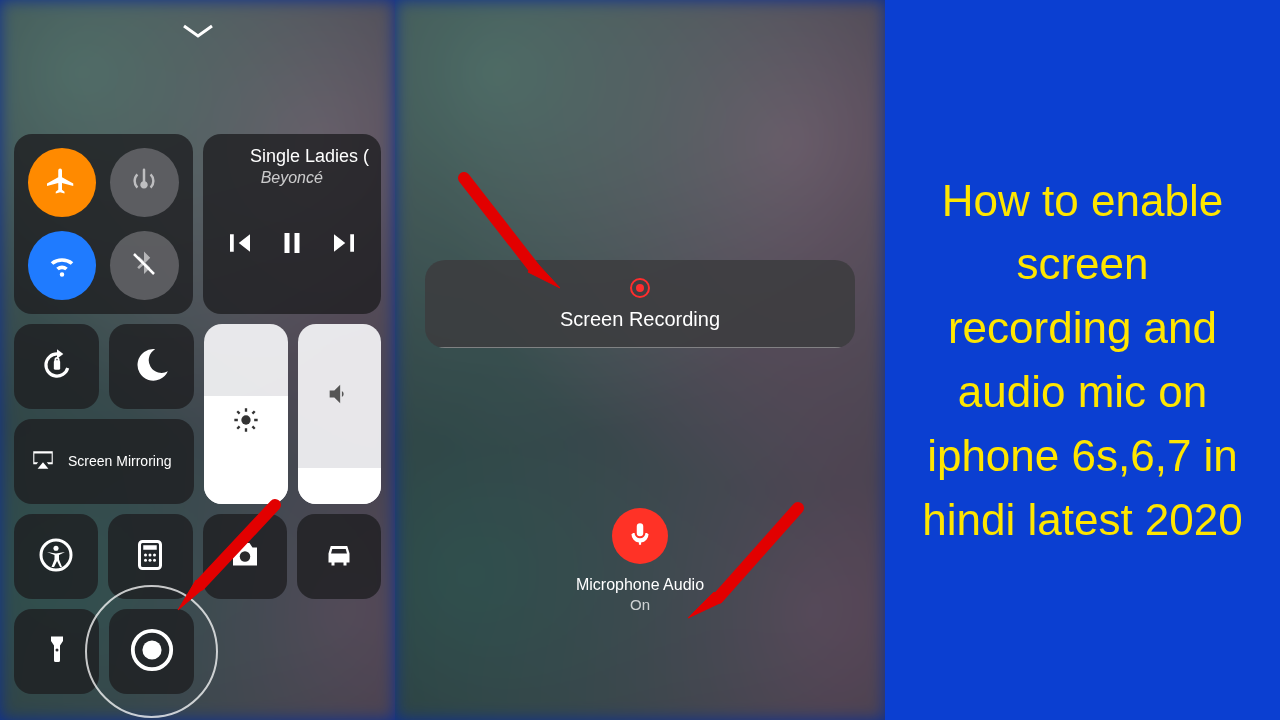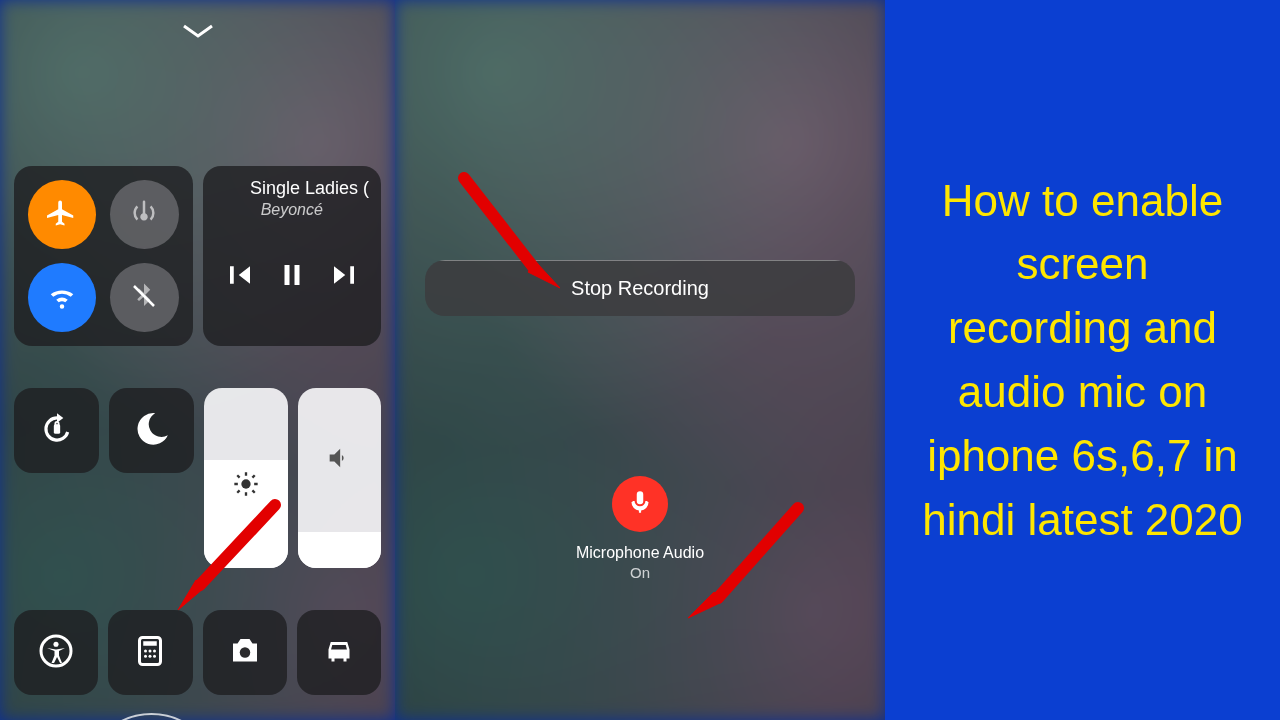--- a/index.html
+++ b/index.html
@@ -22,21 +22,21 @@
   filter:blur(8px);
 }
 .dim { position:absolute; inset:0; background:rgba(20,20,25,.35); }
 
 
 .cc { position:absolute; inset:0; padding:14px 14px 0 14px; display:flex; flex-direction:column; }
 .caret { align-self:center; margin-top:8px; }
 .caret svg { width:36px; height:18px; stroke:#fff; stroke-width:3; fill:none; }
 
 .row { display:flex; gap:10px; margin-top:90px; }
-.tile { border-radius:18px; position:relative;margin-top:32px; }
+.tile { border-radius:18px; position:relative; }
 .tile-dark { background:rgba(30,30,32,.78); }
 .tile-light{ background:rgba(245,245,247,.92); }
 
 
 .conn { width:180px; height:180px; display:grid; grid-template-columns:1fr 1fr; grid-template-rows:1fr 1fr; padding:14px; gap:14px; }
 .conn .circ { border-radius:50%; width:100%; height:100%; display:flex; align-items:center; justify-content:center; }
 .circ-orange{ background:#ff8a00; }
 .circ-blue  { background:#1f7bff; }
 .circ-off   { background:rgba(120,120,125,.65); }
 .icon { color:#fff; }
@@ -173,20 +173,28 @@
               </span>
             </div>
             <div class="tile tile-dark sq">
               <span>
                 <svg viewBox="0 0 24 24">
                     <path d="M14 2a10 10 0 1 0 8 14 8 8 0 0 1-8-14z"></path>
                   </svg>
               </span>
             </div>
           </div>
+          <div class="tile tile-dark mirror">
+            <span>
+              <svg viewBox="0 0 24 24">
+                  <path d="M3 4h18v12h-4l-1.5-2H20V6H4v8h3.5L6 16H3zM12 14l5 6H7z"></path>
+                </svg>
+            </span>
+            <span>Screen Mirroring</span>
+          </div>
         </div>
 
         <div class="tile tile-light slider">
           <div class="resticon"></div>
           <div class="fill">
             <span>
               <svg viewBox="0 0 24 24">
                   <circle cx="12" cy="12" r="4"></circle>
                   <g stroke="#333" stroke-width="2">
                     <line x1="12" y1="2" x2="12" y2="5"></line>
@@ -269,22 +277,25 @@
       <polygon points="8,120 34,98 26,90"></polygon>
       <path d="M30 95 L105 15" stroke-width="12" stroke-linecap="round" fill="none"></path>
     </svg>
   </div>
 
   <div class="panel panel-mid">
     <div class="bg-mid"></div>
       <div class="dim"></div>
     <div class="mid">
       <div class="sheet">
+        <div class="sheet-top">
+          <div class="rec-dot"></div>
+          <div class="sheet-label">Screen Recording</div>
+        </div>
         <div class="sheet-div"></div>
-        <div class="sheet-btn">Stop Recording</div>
       </div>
 
       <div class="mic">
         <span>
           <svg viewBox="0 0 24 24">
               <path d="M12 2a3 3 0 0 1 3 3v6a3 3 0 0 1-6 0V5a3 3 0 0 1 3-3zm7 9a7 7 0 0 1-14 0h2a5 5 0 0 0 10 0h2zm-6 8.9V22h-2v-2.1a8 8 0 0 1-6.9-7.9h2A6 6 0 0 0 12 18a6 6 0 0 0 5.9-6h2a8 8 0 0 1-6.9 7.9z"></path>
             </svg>
         </span>
       </div>
       <div class="mic-label">Microphone Audio</div>

